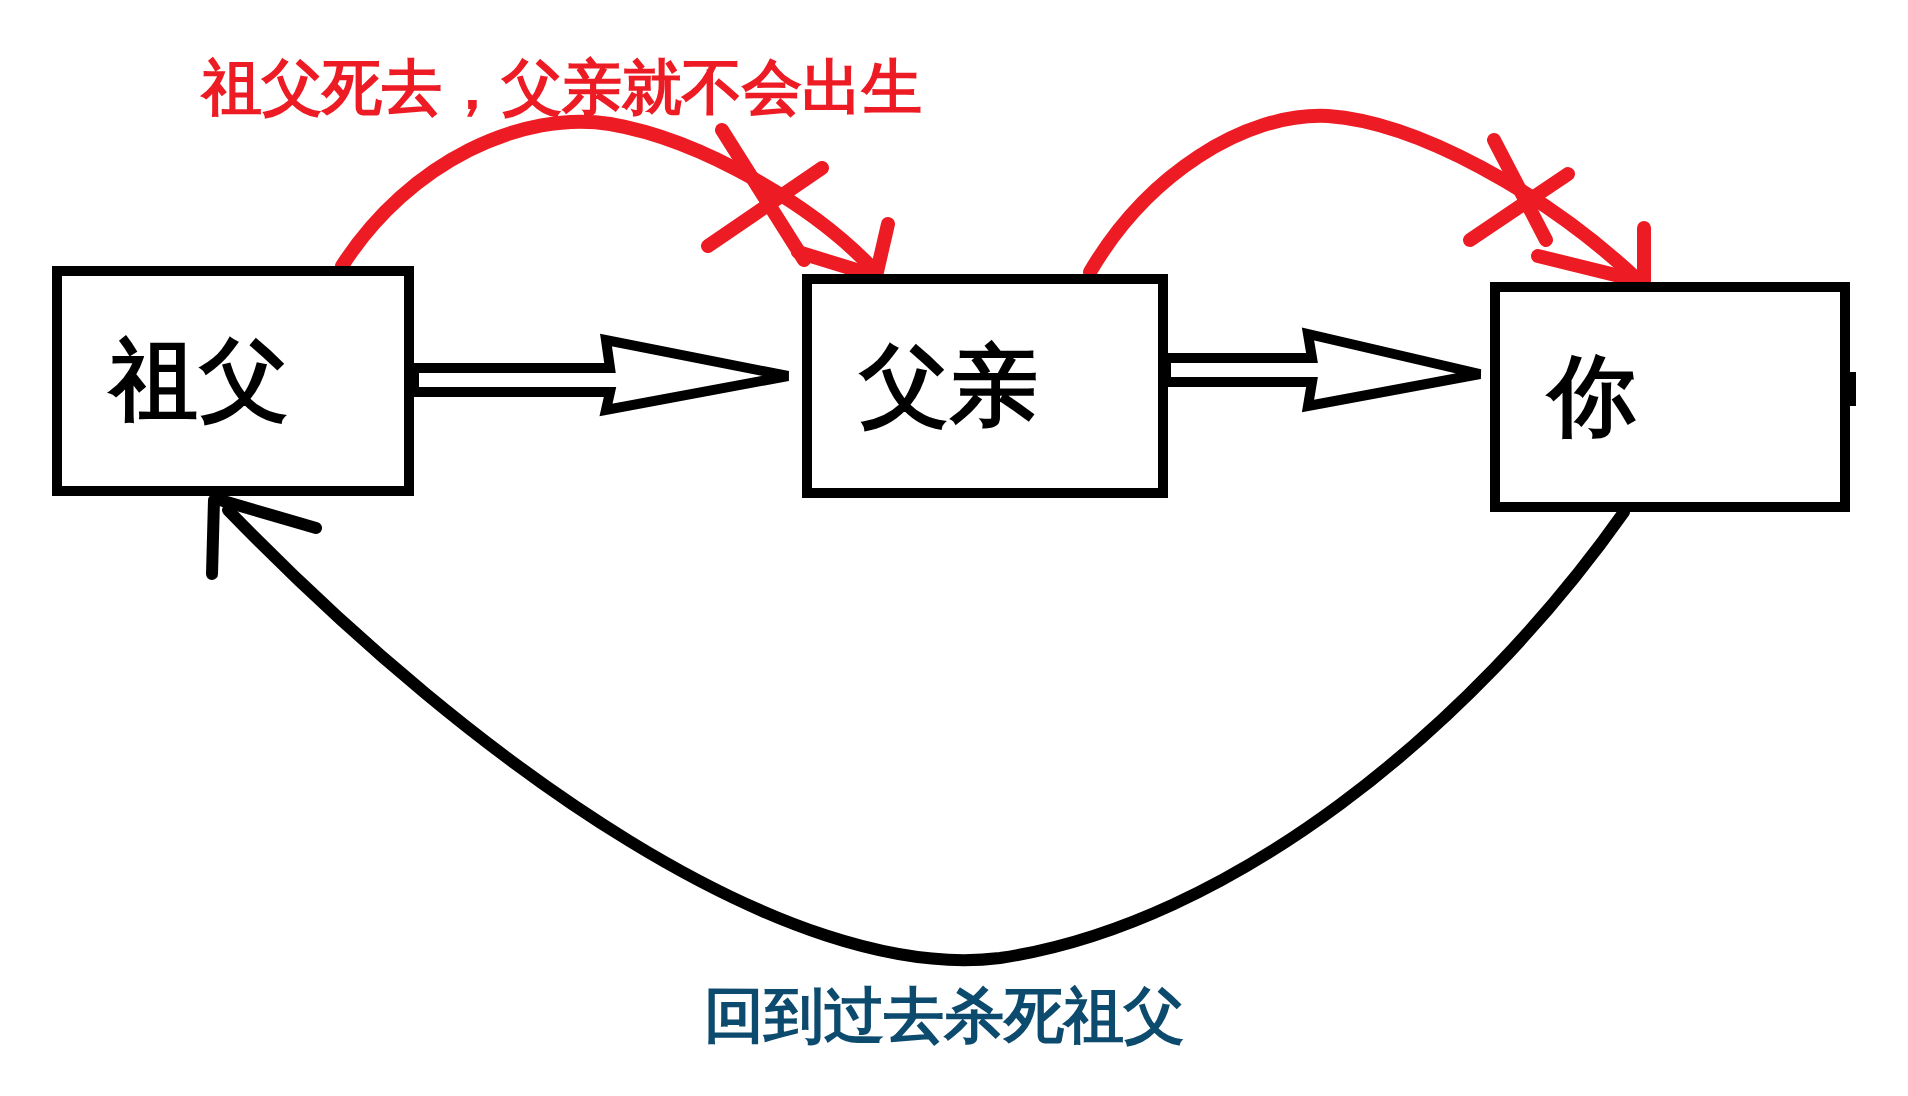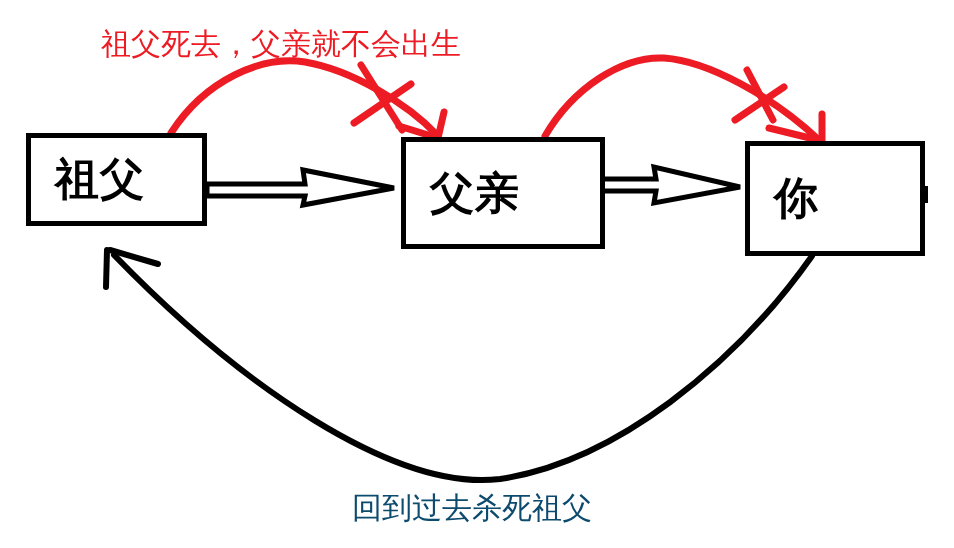--- a/index.html
+++ b/index.html
@@ -31,27 +31,27 @@
     align-items: center;
   }
   .node-label {
     font-size: 44px;
     font-weight: 600;
     color: #000000;
     padding-left: 24px;
     letter-spacing: 1px;
     white-space: nowrap;
   }
-  .box-grandfather { left: 26px;  top: 133px; width: 181px; height: 93px; }
-  .box-father      { left: 401px; top: 137px; width: 204px; height: 112px; }
+  .box-grandfather { left: 26px;  top: 133px; width: 181px; height: 115px; }
+  .box-father      { left: 401px; top: 137px; width: 183px; height: 112px; }
   .box-you         { left: 745px; top: 141px; width: 180px; height: 115px; }
   .caption {
     position: absolute;
     font-size: 30px;
-    font-weight: 400;
+    font-weight: 700;
     white-space: nowrap;
     letter-spacing: 0px;
   }
   .caption-red { color: #ed1c24; }
   .caption-black { color: #0c4a6e; }
   .caption-top-left  { left: 101px; top: 24px; }
   .caption-top-right { left: 549px; top: 24px; }
   .caption-bottom    { left: 352px; top: 488px; }
 </style>
 </head>

